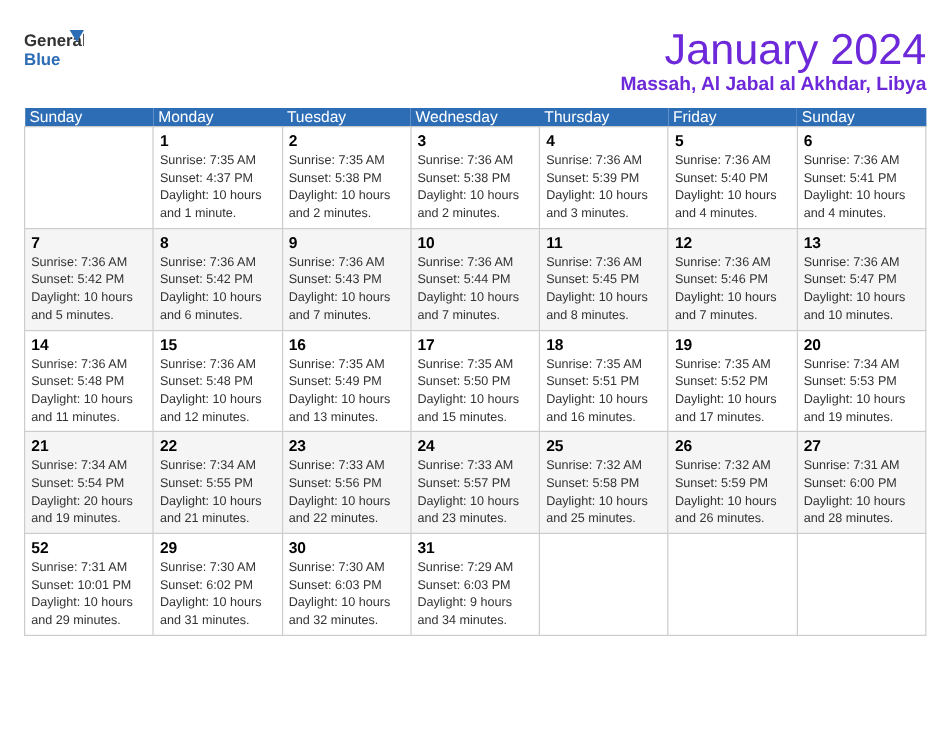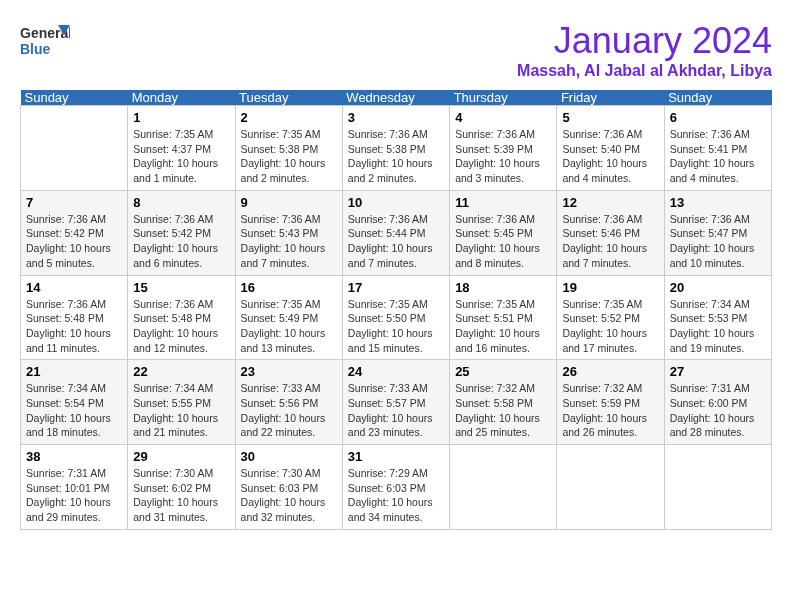--- a/index.html
+++ b/index.html
@@ -239,21 +239,21 @@
         <span class="cell-text">Sunrise: 7:34 AM</span><br>
         <span class="cell-text">Sunset: 5:53 PM</span><br>
         <span class="cell-text">Daylight: 10 hours and 19 minutes.</span>
       </td>
       </tr>
       <tr>
         <td>
         <span class="day-num">21</span>
         <span class="cell-text">Sunrise: 7:34 AM</span><br>
         <span class="cell-text">Sunset: 5:54 PM</span><br>
-        <span class="cell-text">Daylight: 10 hours and 18 minutes.</span>
+        <span class="cell-text">Daylight: 20 hours and 19 minutes.</span>
       </td>
         <td>
         <span class="day-num">22</span>
         <span class="cell-text">Sunrise: 7:34 AM</span><br>
         <span class="cell-text">Sunset: 5:55 PM</span><br>
         <span class="cell-text">Daylight: 10 hours and 21 minutes.</span>
       </td>
         <td>
         <span class="day-num">23</span>
         <span class="cell-text">Sunrise: 7:33 AM</span><br>
@@ -280,41 +280,41 @@
       </td>
         <td>
         <span class="day-num">27</span>
         <span class="cell-text">Sunrise: 7:31 AM</span><br>
         <span class="cell-text">Sunset: 6:00 PM</span><br>
         <span class="cell-text">Daylight: 10 hours and 28 minutes.</span>
       </td>
       </tr>
       <tr>
         <td>
-        <span class="day-num">38</span>
+        <span class="day-num">52</span>
         <span class="cell-text">Sunrise: 7:31 AM</span><br>
         <span class="cell-text">Sunset: 10:01 PM</span><br>
         <span class="cell-text">Daylight: 10 hours and 29 minutes.</span>
       </td>
         <td>
         <span class="day-num">29</span>
         <span class="cell-text">Sunrise: 7:30 AM</span><br>
         <span class="cell-text">Sunset: 6:02 PM</span><br>
         <span class="cell-text">Daylight: 10 hours and 31 minutes.</span>
       </td>
         <td>
         <span class="day-num">30</span>
         <span class="cell-text">Sunrise: 7:30 AM</span><br>
         <span class="cell-text">Sunset: 6:03 PM</span><br>
         <span class="cell-text">Daylight: 10 hours and 32 minutes.</span>
       </td>
         <td>
         <span class="day-num">31</span>
         <span class="cell-text">Sunrise: 7:29 AM</span><br>
         <span class="cell-text">Sunset: 6:03 PM</span><br>
-        <span class="cell-text">Daylight: 10 hours and 34 minutes.</span>
+        <span class="cell-text">Daylight: 9 hours and 34 minutes.</span>
       </td>
         <td></td>
         <td></td>
         <td></td>
       </tr>
     </tbody>
 </table>
 
 </body></html>

